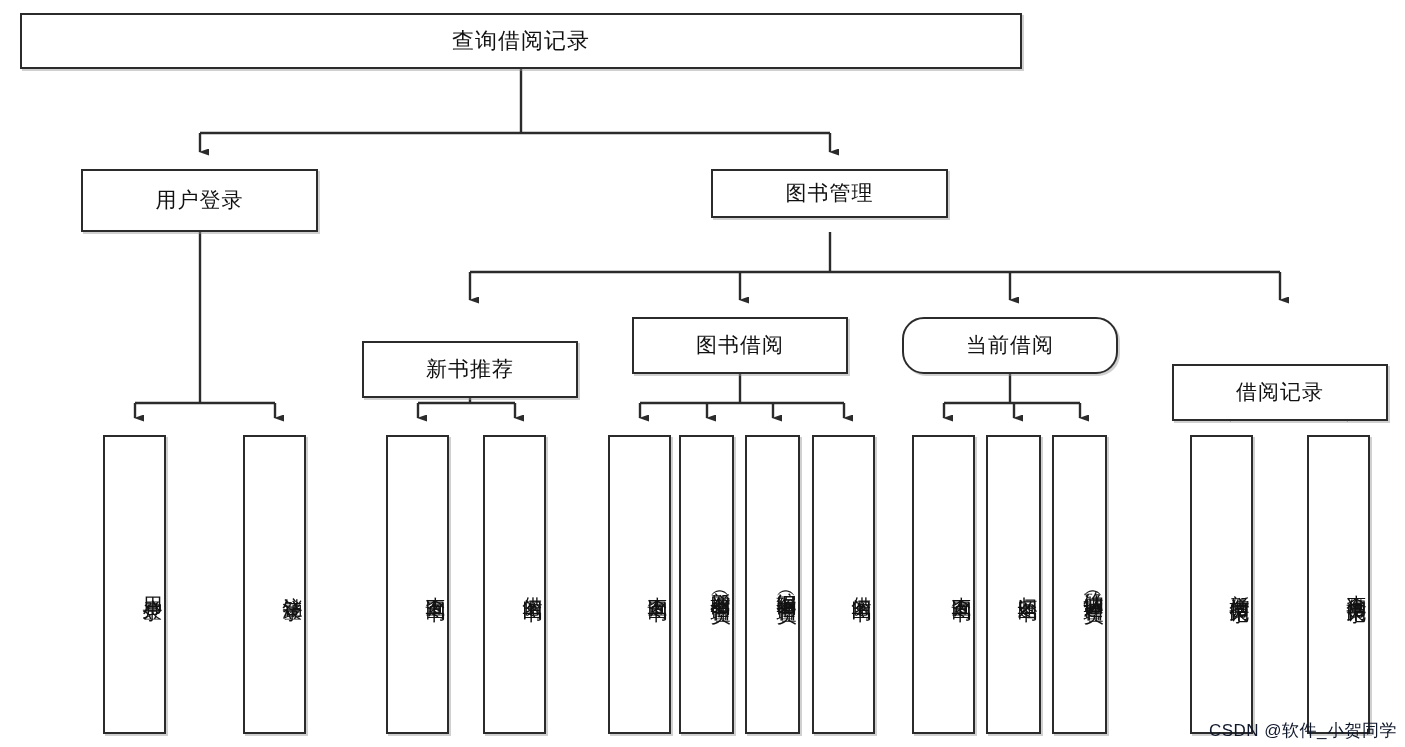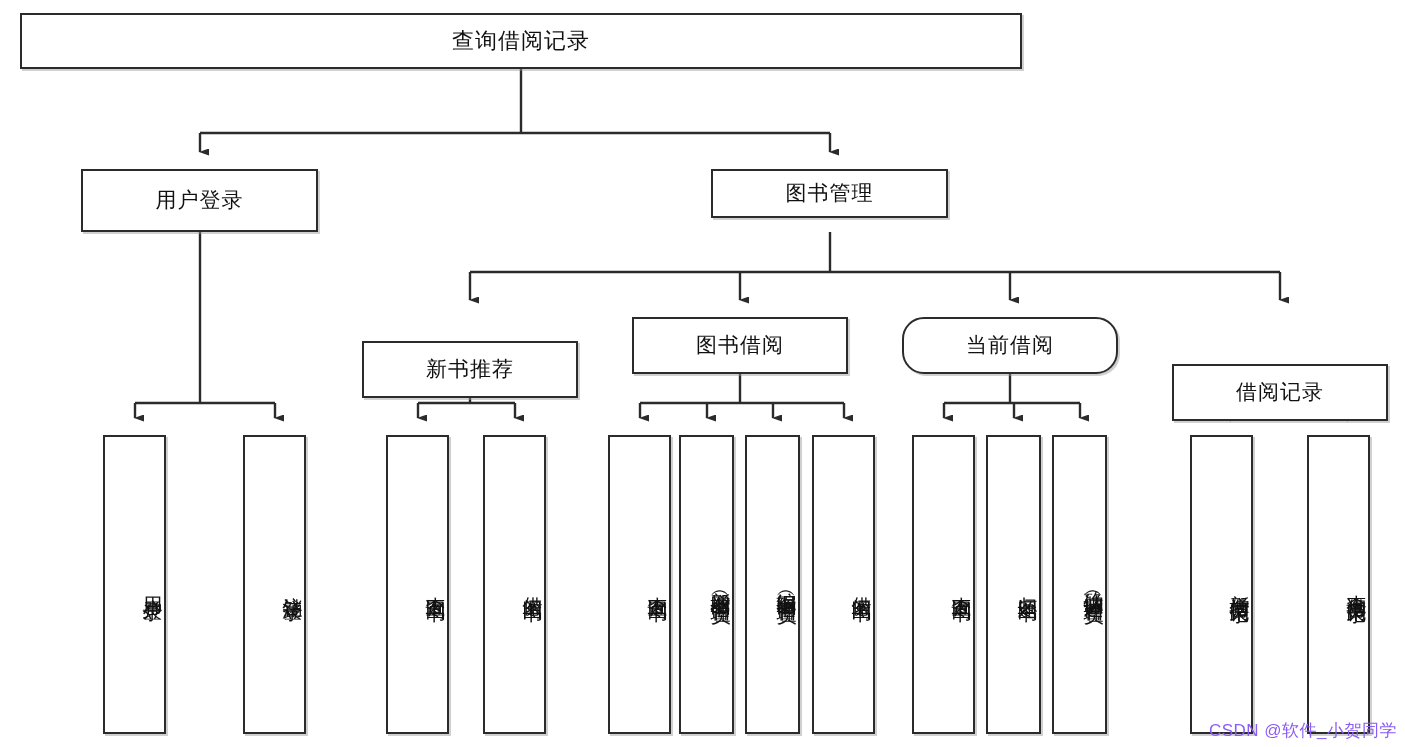--- a/index.html
+++ b/index.html
@@ -63,21 +63,21 @@
     display: block;
   }
   .node.root {
     font-size: 22px;
   }
   #watermark {
     position: absolute;
     right: 8px;
     bottom: 5px;
     font-size: 17px;
-    color: #8b5cf6;
+    color: #0f172a;
     letter-spacing: 0.5px;
     user-select: none;
     white-space: nowrap;
   }
 </style>
 </head>
 <body>
 
 <div id="diagram-root">
   <svg id="connectors" viewBox="0 0 1405 747" xmlns="http://www.w3.org/2000/svg">

